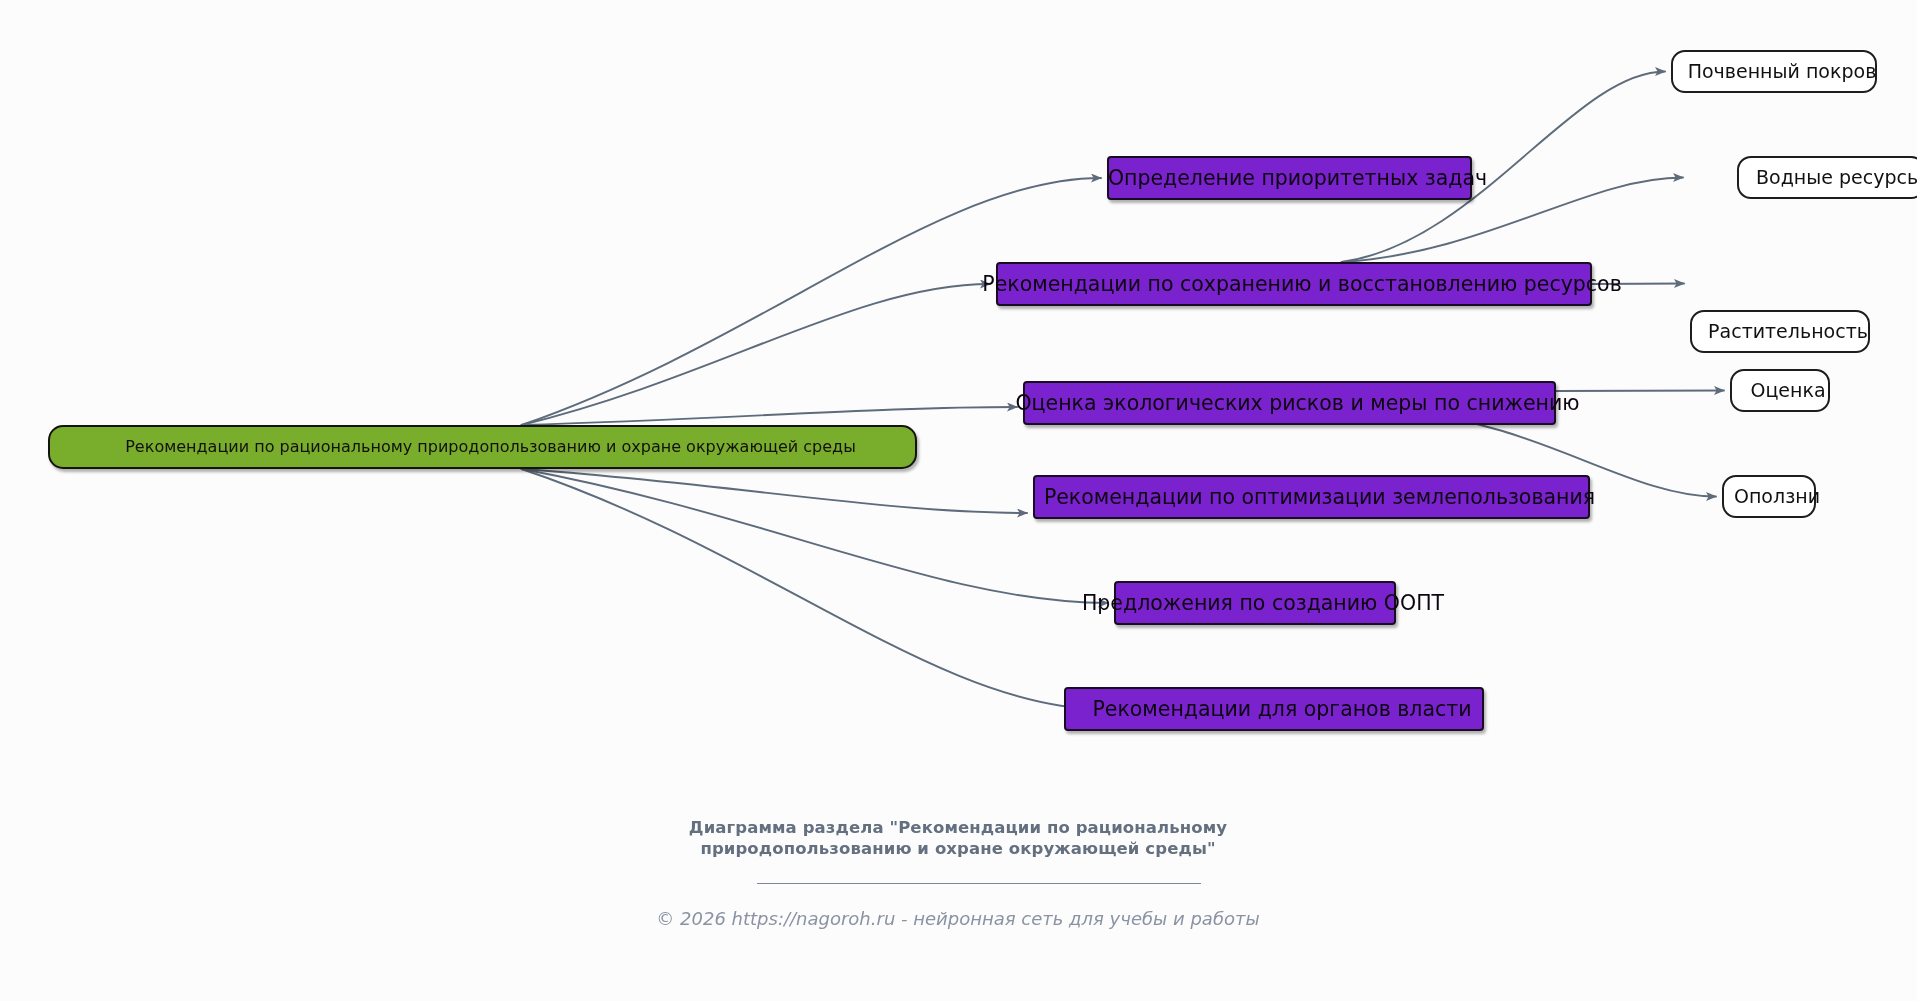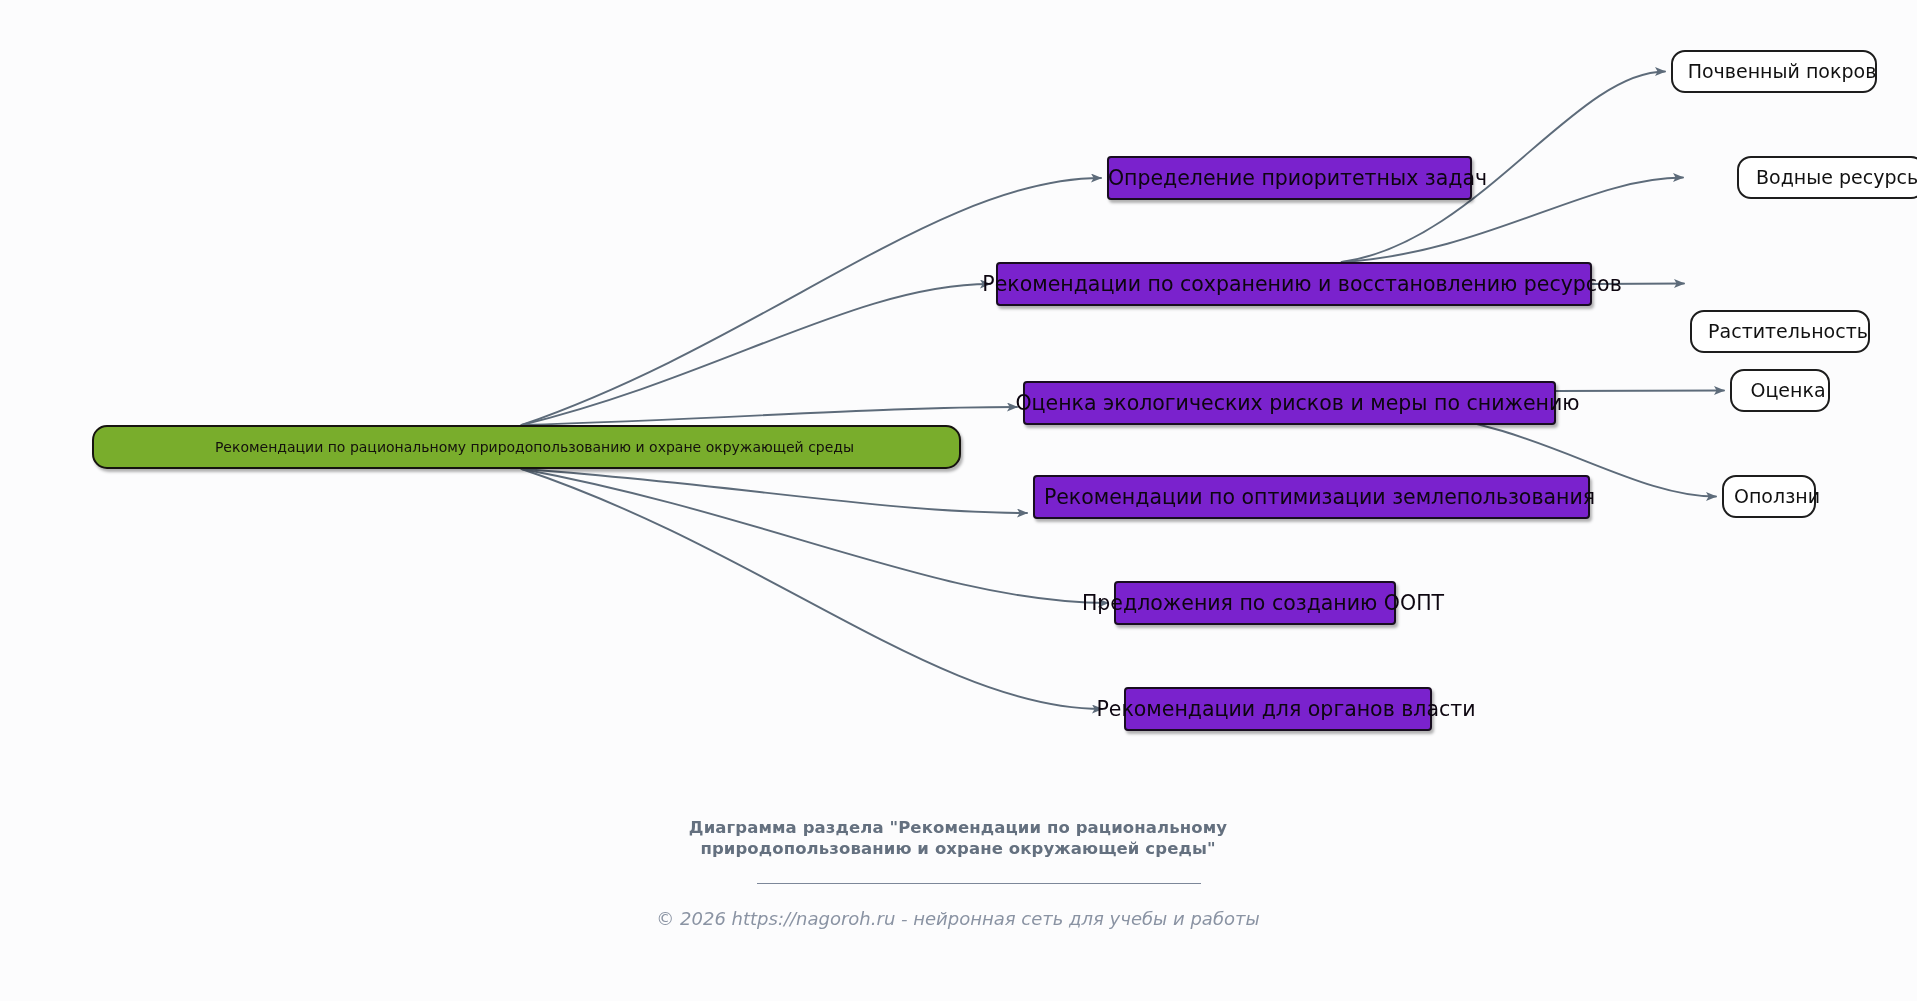--- a/index.html
+++ b/index.html
@@ -35,24 +35,23 @@
     justify-content: center;
     white-space: nowrap;
     border-radius: 14px;
     line-height: 1;
     padding-left: 16px;
   }
   .node-root {
     background: #79ad2c;
     border: 2px solid #16130f;
     color: #14110d;
-    font-size: 14px;
+    font-size: 16px;
     border-radius: 15px;
     box-shadow: 2px 3px 3px rgba(0,0,0,0.30);
-    margin-left: 44px;
   }
   .node-branch {
     background: #7a22cd;
     border: 2px solid #180d20;
     color: #0d0610;
     font-size: 20.5px;
     border-radius: 4px;
     box-shadow: 2px 3px 3px rgba(0,0,0,0.30);
   }
   .node-leaf {
@@ -126,21 +125,21 @@
   <div class="node node-branch" id="branch-prioritet" style="left: 1107px; top: 156px; width: 365px; height: 44px;">Определение приоритетных задач</div>
 
   <div class="node node-branch" id="branch-sohranenie" style="left: 996px; top: 262px; width: 596px; height: 44px;">Рекомендации по сохранению и восстановлению ресурсов</div>
 
   <div class="node node-branch" id="branch-riski" style="left: 1023px; top: 369px; width: 533px; height: 44px; margin-top: 12px;">Оценка экологических рисков и меры по снижению</div>
 
   <div class="node node-branch" id="branch-zemlepolzovanie" style="left: 1033px; top: 475px; width: 557px; height: 44px;">Рекомендации по оптимизации землепользования</div>
 
   <div class="node node-branch" id="branch-oopt" style="left: 1114px; top: 581px; width: 282px; height: 44px;">Предложения по созданию ООПТ</div>
 
-  <div class="node node-branch" id="branch-organy" style="left: 1124px; top: 687px; width: 308px; height: 44px;">Рекомендации для органов власти</div>
+  <div class="node node-branch" id="branch-organy" style="left: 1064px; top: 687px; width: 420px; height: 44px;">Рекомендации для органов власти</div>
 
   <div class="node node-leaf" id="leaf-pochva" style="left: 1671px; top: 50px; width: 206px; height: 43px;">Почвенный покров</div>
 
   <div class="node node-leaf" id="leaf-voda" style="left: 1689px; top: 156px; width: 188px; height: 43px; margin-left: 48px;">Водные ресурсы</div>
 
   <div class="node node-leaf" id="leaf-rastitelnost" style="left: 1690px; top: 262px; width: 180px; height: 43px; margin-top: 48px;">Растительность</div>
 
   <div class="node node-leaf" id="leaf-eroziya" style="left: 1730px; top: 369px; width: 100px; height: 43px;">Оценка</div>
 
   <div class="node node-leaf" id="leaf-opolzni" style="left: 1722px; top: 475px; width: 94px; height: 43px;">Оползни</div>

